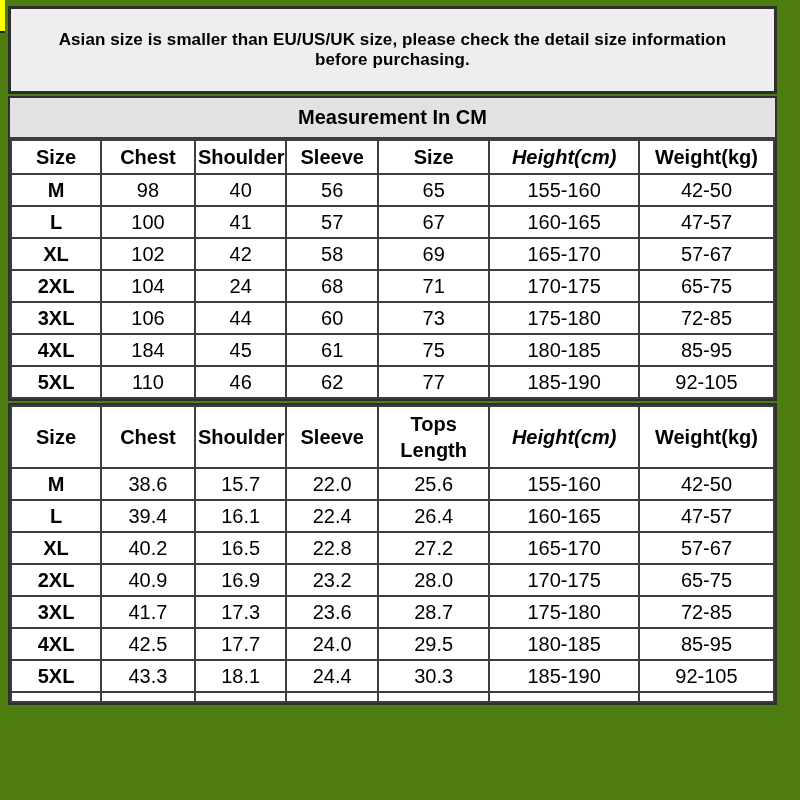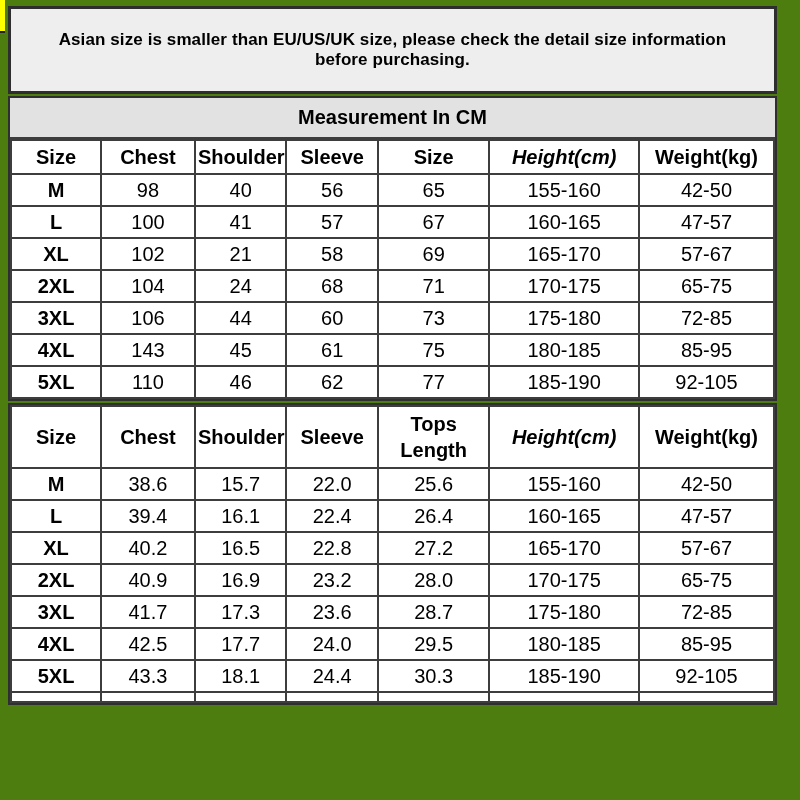--- a/index.html
+++ b/index.html
@@ -125,21 +125,21 @@
             <td>100</td>
             <td>41</td>
             <td>57</td>
             <td>67</td>
             <td>160-165</td>
             <td>47-57</td>
           </tr>
           <tr>
             <td>XL</td>
             <td>102</td>
-            <td>21</td>
+            <td>42</td>
             <td>58</td>
             <td>69</td>
             <td>165-170</td>
             <td>57-67</td>
           </tr>
           <tr>
             <td>2XL</td>
             <td>104</td>
             <td>24</td>
             <td>68</td>
@@ -151,21 +151,21 @@
             <td>3XL</td>
             <td>106</td>
             <td>44</td>
             <td>60</td>
             <td>73</td>
             <td>175-180</td>
             <td>72-85</td>
           </tr>
           <tr>
             <td>4XL</td>
-            <td>143</td>
+            <td>184</td>
             <td>45</td>
             <td>61</td>
             <td>75</td>
             <td>180-185</td>
             <td>85-95</td>
           </tr>
           <tr>
             <td>5XL</td>
             <td>110</td>
             <td>46</td>

